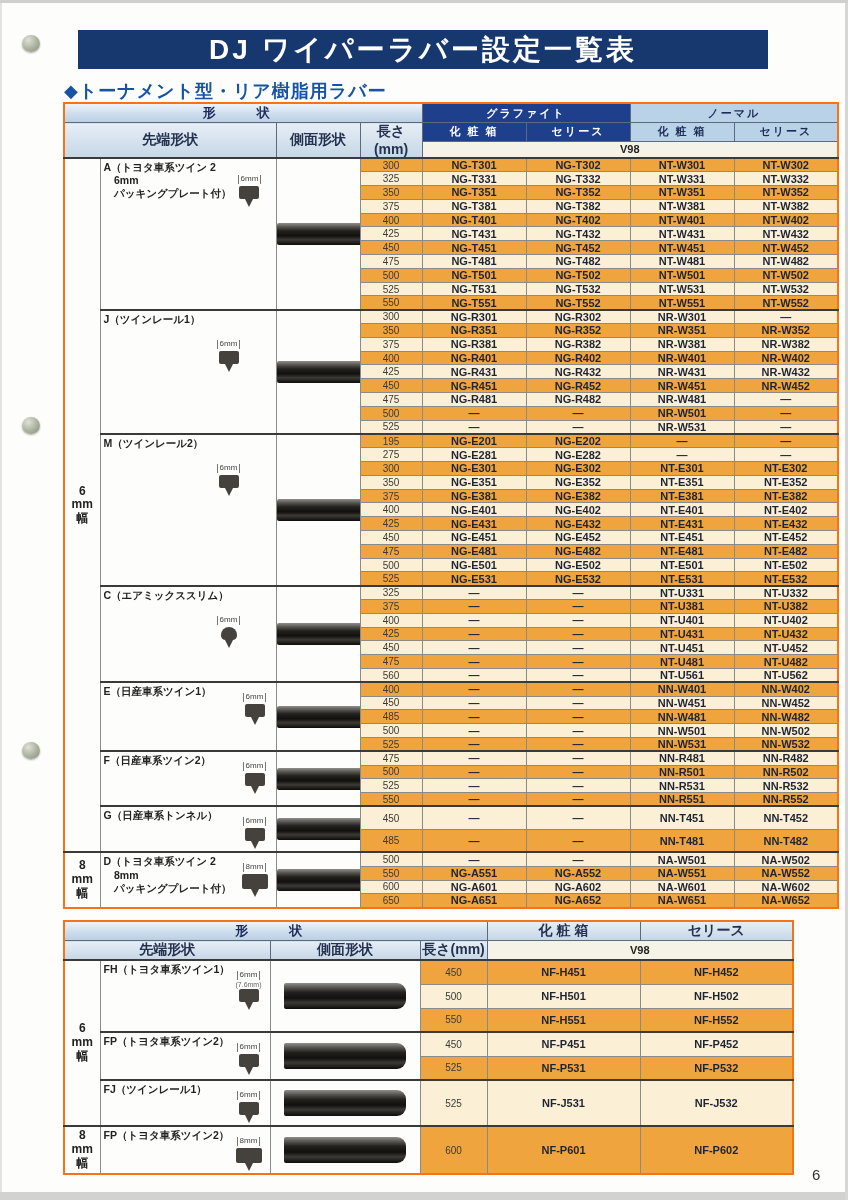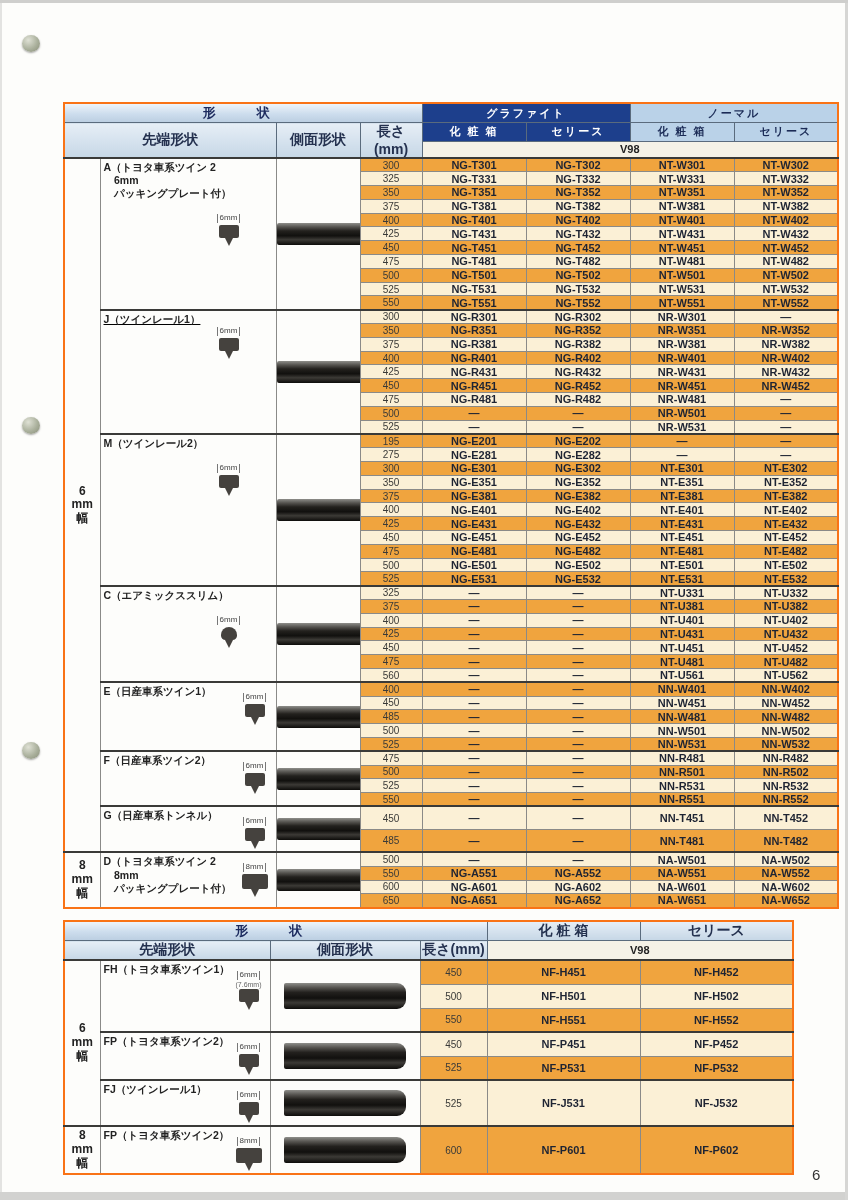--- a/index.html
+++ b/index.html
@@ -49,21 +49,23 @@
 </style>
 </head>
 <body>
 
 <div class="page">
 
   <span class="hole" style="top:35px;"></span>
   <span class="hole" style="top:417px;"></span>
   <span class="hole" style="top:742px;"></span>
 
-
+  <div class="titlebar">DJ ワイパーラバー設定一覧表</div>
+
+  <div class="sec-h" style="top:79px;">◆トーナメント型・リア樹脂用ラバー</div>
 
   <div class="ghost" style="left:245px;top:530px;width:180px;height:30px;"></div>
   <div class="ghost" style="left:320px;top:762px;width:110px;height:26px;"></div>
 
   <table id="t1" style="left:63px;top:102px;width:774px;">
     <colgroup>
       <col style="width:36px">
         <col style="width:176px">
         <col style="width:84px">
         <col style="width:62px">
@@ -93,21 +95,21 @@
     </thead>
     <tbody id="t1-body">
         <tr class="sec-top row-o" style="height: 13.8px;">
           <td class="width-cell" rowspan="49">
             <span>6</span>
             <span>mm</span>
             <span>幅</span>
           </td>
           <td class="tip-cell" rowspan="11">
             <div class="tipflex">
-              <div style="display: flex; flex-direction: column; width: 100%;">
+              <div style="display: flex; width: 100%;">
                 <div class="sec-label">
                   <div>A（トヨタ車系ツイン 2</div>
                   <div>　6mm</div>
                   <div>　パッキングプレート付）</div>
                 </div>
                 <div class="tip  stack-icon"><span class="dim">6mm</span><span class="tb"></span><span class="ar"></span></div>
               </div>
             </div>
           </td>
           <td class="side-cell" rowspan="11">
@@ -185,21 +187,21 @@
         <tr class="row-o" style="height: 13.8px;">
           <td class="len-cell striped">550</td>
           <td class="part-cell striped">NG-T551</td>
           <td class="part-cell striped">NG-T552</td>
           <td class="part-cell striped">NT-W551</td>
           <td class="part-cell striped">NT-W552</td>
         </tr>
         <tr class="sec-top row-c" style="height: 13.8px;">
           <td class="tip-cell" rowspan="9">
             <div class="tipflex">
-              <div style="display: flex; flex-direction: row; width: 100%; text-decoration: underline;">
+              <div style="display: flex; flex-direction: column; width: 100%;">
                 <div class="sec-label">
                   <div>J（ツインレール1）</div>
                 </div>
                 <div class="tip  stack-icon"><span class="dim">6mm</span><span class="tb"></span><span class="ar"></span></div>
               </div>
             </div>
           </td>
           <td class="side-cell" rowspan="9">
             <div class="photo "></div>
           </td>

